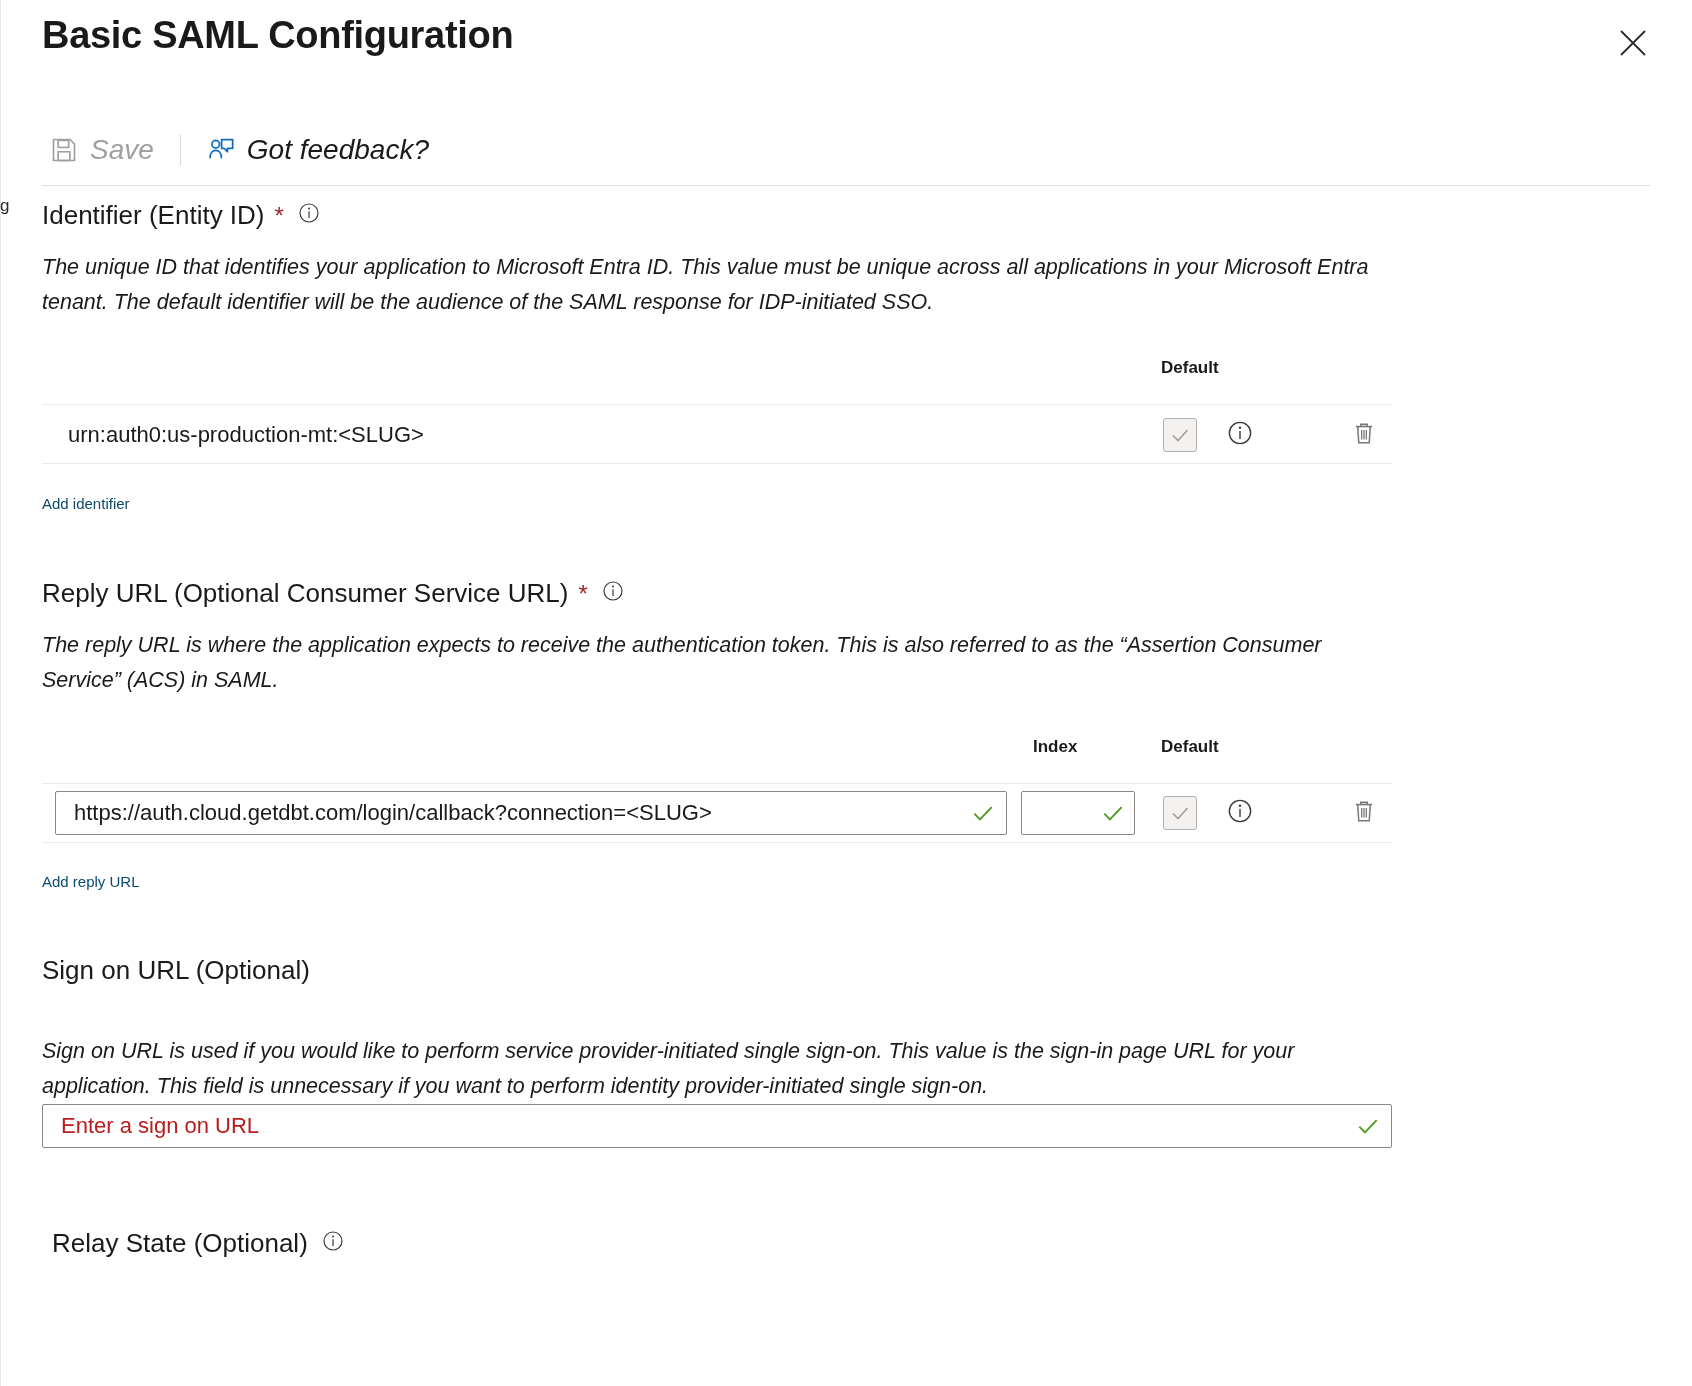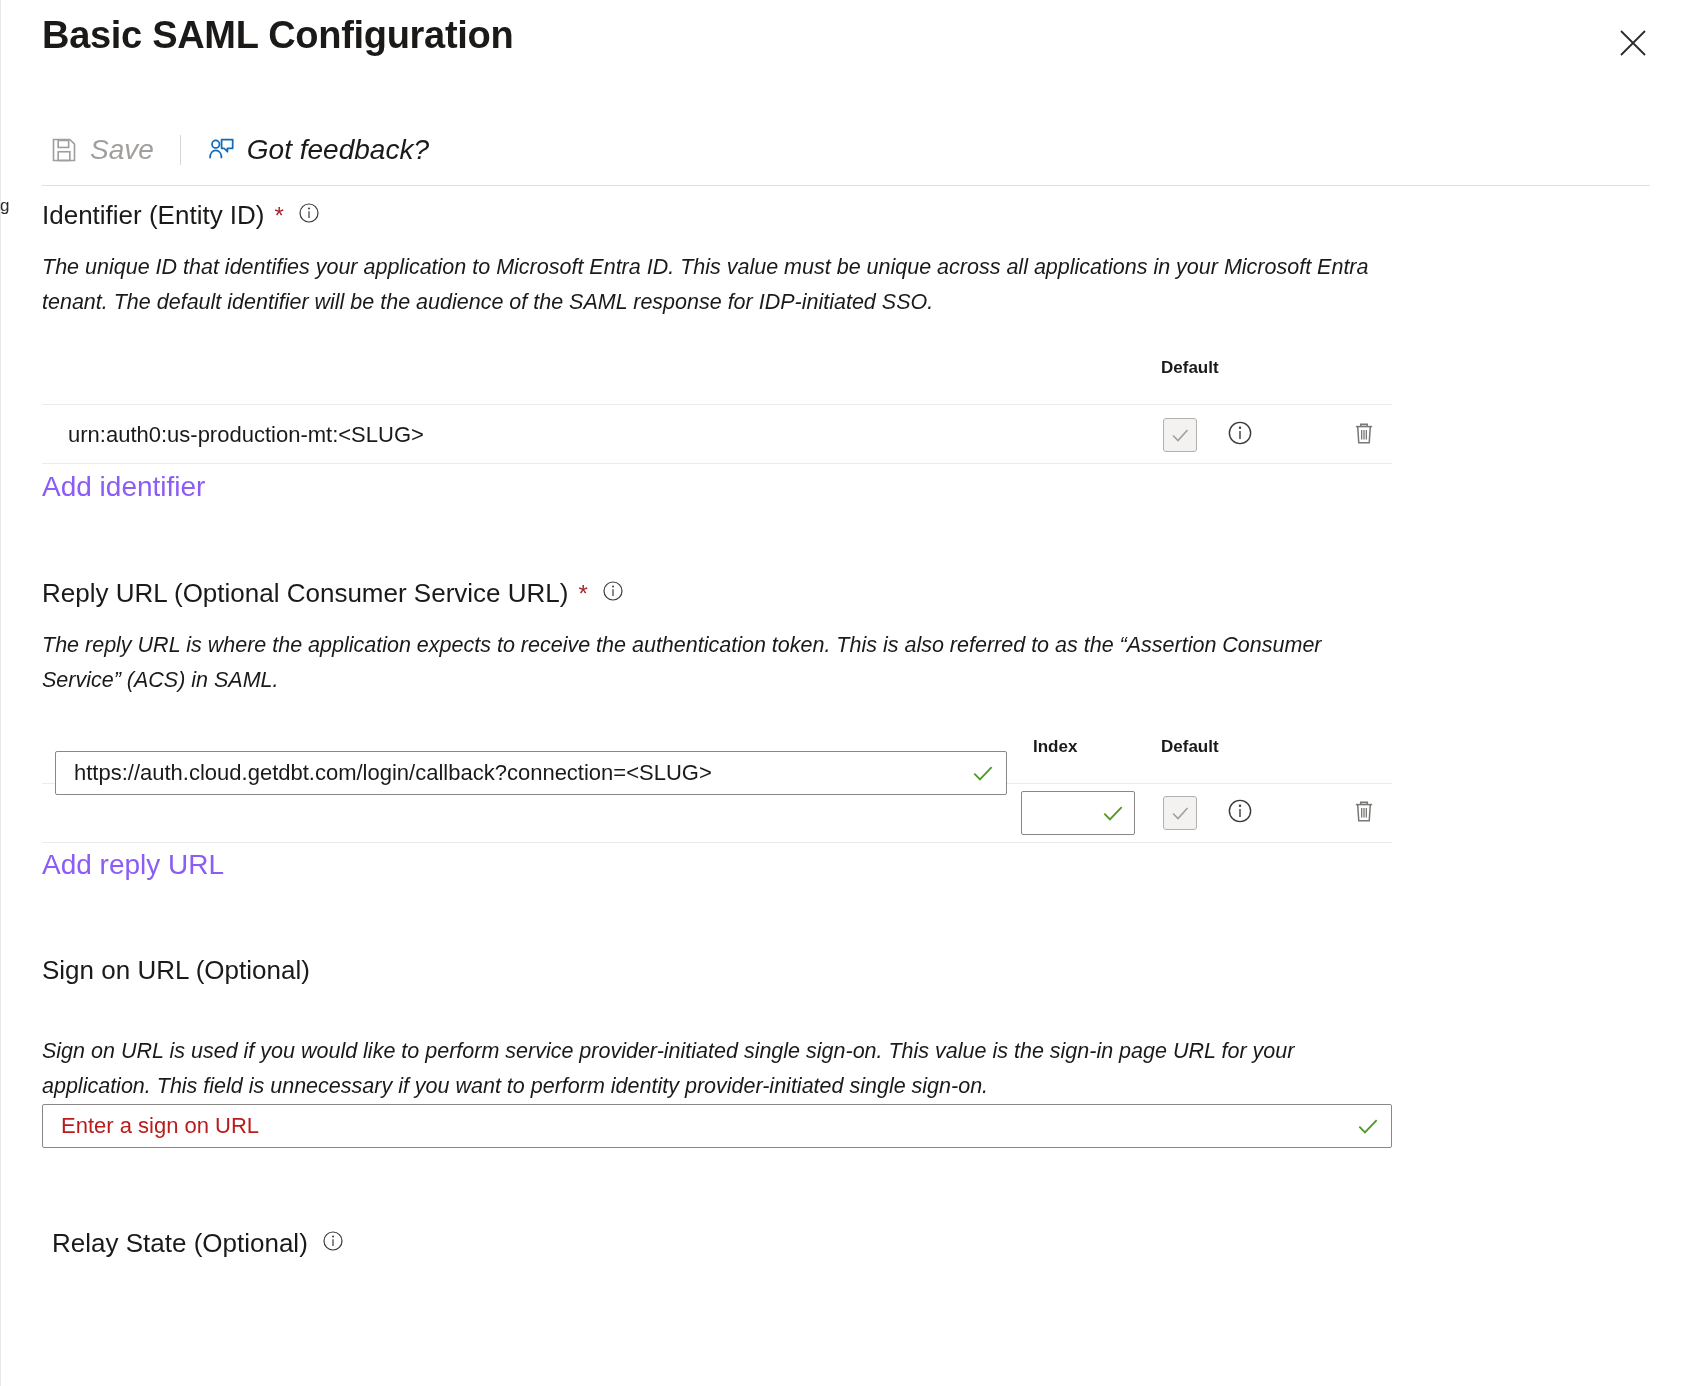--- a/index.html
+++ b/index.html
@@ -130,24 +130,25 @@
     background: #edebe9;
   }
   .row-value {
     position: absolute;
     font-size: 22px;
     color: #1b1a19;
     white-space: nowrap;
   }
   .add-link {
     position: absolute;
-    font-size: 28px;
-    color: #8b5cf6;
+    font-size: 15px;
+    color: #0c4a6e;
     cursor: pointer;
     white-space: nowrap;
+    margin-top: 24px;
   }
 
   
   .cbx {
     position: absolute;
     width: 34px; height: 34px;
     border: 1px solid #b3b0ad;
     border-radius: 3px;
     background: #f3f2f1;
     display: flex;
@@ -296,21 +297,21 @@
     </span>
   </div>
 
   <div class="section-desc" style="left:42px; top:628px; width:1320px;">The reply URL is where the application expects to receive the authentication token. This is also referred to as the “Assertion Consumer Service” (ACS) in SAML.</div>
 
   <div class="col-head" style="left:1033px; top:737px;">Index</div>
   <div class="col-head" style="left:1161px; top:737px;">Default</div>
 
   <div class="row-line" style="left:42px; top:783px; width:1350px;"></div>
 
-  <div class="tbox" style="left:55px; top:751px; width:952px; height:44px;align-items:center;">
+  <div class="tbox" style="left:55px; top:791px; width:952px; height:44px;align-items:center;">
     <span class="txt">https://auth.cloud.getdbt.com/login/callback?connection=&lt;SLUG&gt;</span>
     <span class="ok">
       <svg width="26" height="26" viewBox="0 0 24 24">
         <path d="M4 12.6 L9.2 18 L20 6.6" stroke="#4f9b22" stroke-width="1.7" fill="none"></path>
       </svg>
     </span>
   </div>
 
   <div class="tbox" style="left:1021px; top:791px; width:114px; height:44px; padding:0 8px 0 8px;">
     <span class="txt"></span>

